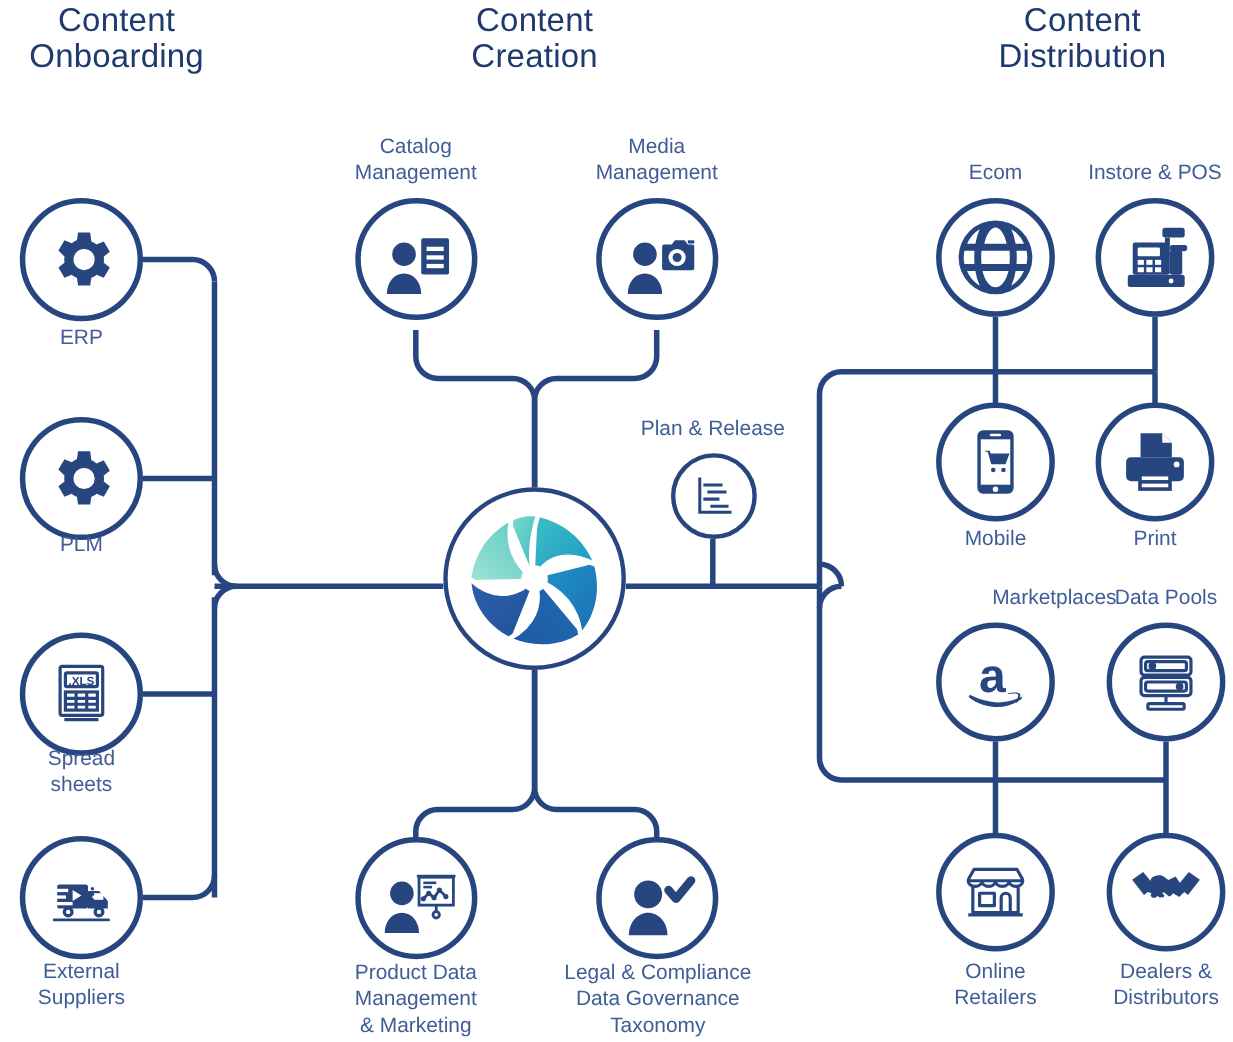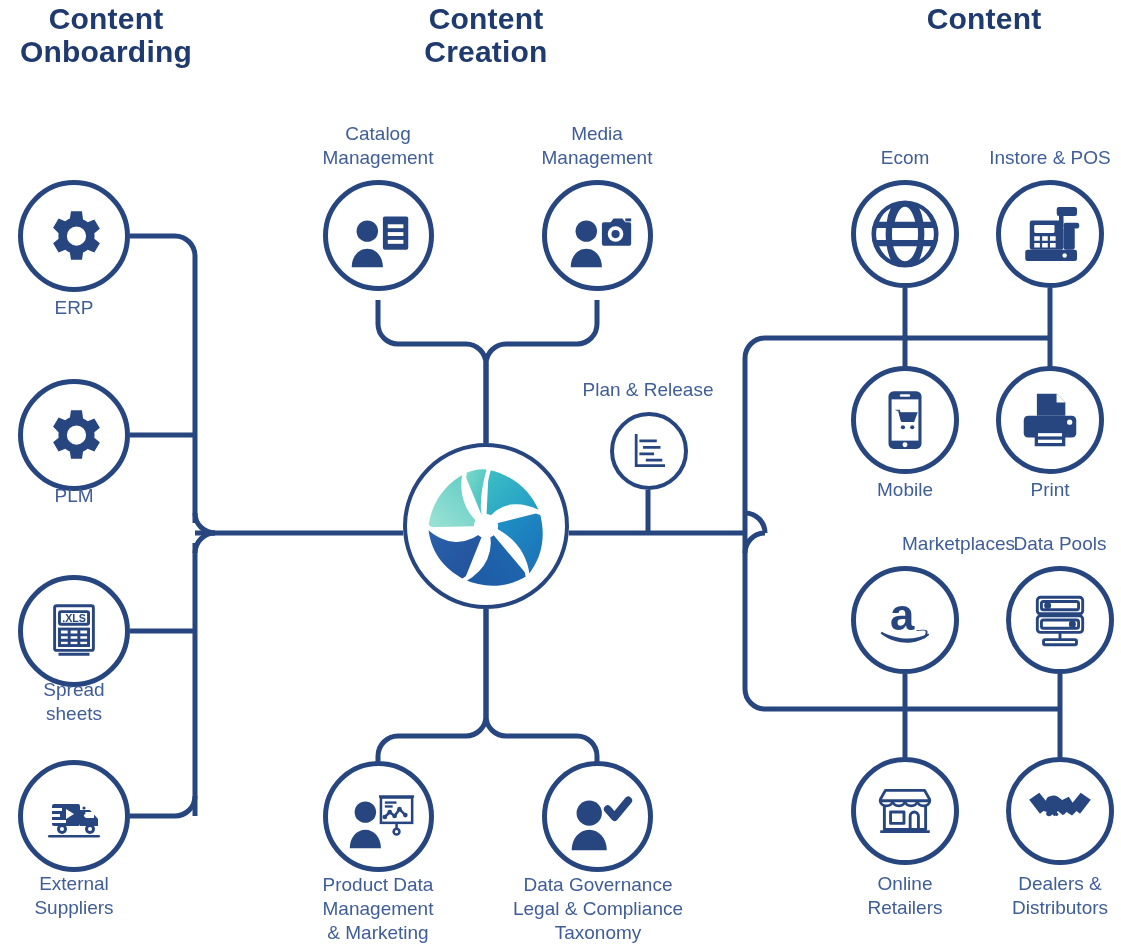--- a/index.html
+++ b/index.html
@@ -1,20 +1,20 @@
 <!DOCTYPE html>
 <html><head>
 <meta charset="utf-8">
 <style>
   html,body{margin:0;padding:0;background:#ffffff;}
   body{width:1121px;height:947px;font-family:"Liberation Sans",sans-serif;}
   #stage{position:relative;width:1121px;height:947px;overflow:hidden;background:#fff;}
   #wires{position:absolute;inset:0;width:1121px;height:947px;}
 
-  .hdr{position:absolute;text-align:center;font-weight:700;font-size:30px;line-height:33px;
+  .hdr{position:absolute;text-align:center;font-weight:400;font-size:30px;line-height:33px;
        color:#1f3a6e;letter-spacing:.2px;}
 
   .node{position:absolute;}
   .disc{position:absolute;border-radius:50%;background:#fff;box-sizing:border-box;
         border:5px solid #27467f;display:flex;align-items:center;justify-content:center;overflow:hidden;}
   .lbl{position:absolute;width:220px;text-align:center;font-size:19px;line-height:24px;
        color:#3f5d96;font-weight:400;}
 
   .ctr-ring{position:absolute;left:403px;top:443px;width:166px;height:166px;border-radius:50%;
             border:4px solid #27467f;background:#fff;box-sizing:border-box;}
@@ -71,20 +71,21 @@
   <div class="hdr" style="left:0px;top:2px;width:212px;">
     <div>Content</div>
     <div>Onboarding</div>
   </div>
   <div class="hdr" style="left:375px;top:2px;width:222px;">
     <div>Content</div>
     <div>Creation</div>
   </div>
   <div class="hdr" style="left:860px;top:2px;width:248px;">
     <div>Content</div>
+    <div>Distribution</div>
   </div>
 
   <div class="ctr-ring"></div>
   <div class="ctr-logo">
     <svg class="ic" viewBox="0 0 100 100" width="134" height="134">
       <defs>
         <linearGradient id="g1" x1="0" y1="0" x2="1" y2="1">
           <stop offset="0" stop-color="#7fdbcb"></stop>
             <stop offset="1" stop-color="#30b7bd"></stop>
         </linearGradient>
@@ -294,22 +295,22 @@
     <div class="disc" style="left:542px;top:761px;width:111px;height:111px;">
       <span>
         <svg class="ic" width="78" height="78" viewBox="0 0 80 80" fill="#27467f">
           <circle cx="31" cy="36" r="13"></circle>
           <path d="M13 74c0-12 8-21 18-21s18 9 18 21z"></path>
           <path d="M50 32l7 8 14-17" fill="none" stroke="#27467f" stroke-width="8" stroke-linecap="round" stroke-linejoin="round"></path>
         </svg>
       </span>
     </div>
     <div class="lbl" style="left:488px;top:873px;width:220px;">
+      <div>Legal &amp; Compliance</div>
       <div>Data Governance</div>
-      <div>Legal &amp; Compliance</div>
       <div>Taxonomy</div>
     </div>
   </div>
 
   <div class="node">
     <div class="lbl" style="left:795px;top:146px;">
       <div>Ecom</div>
     </div>
     <div class="disc" style="left:851px;top:180px;width:108px;height:108px;">
       <span>

